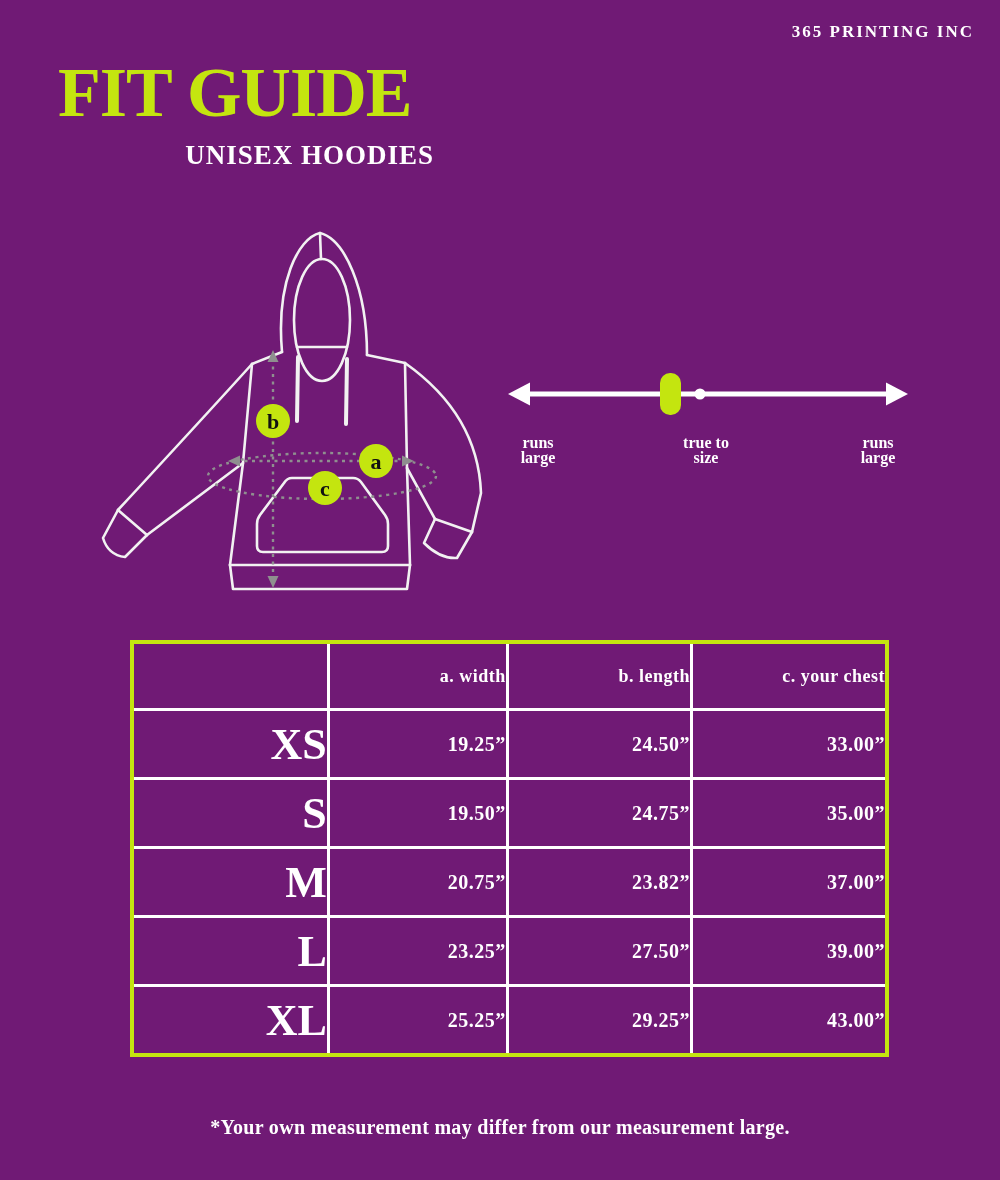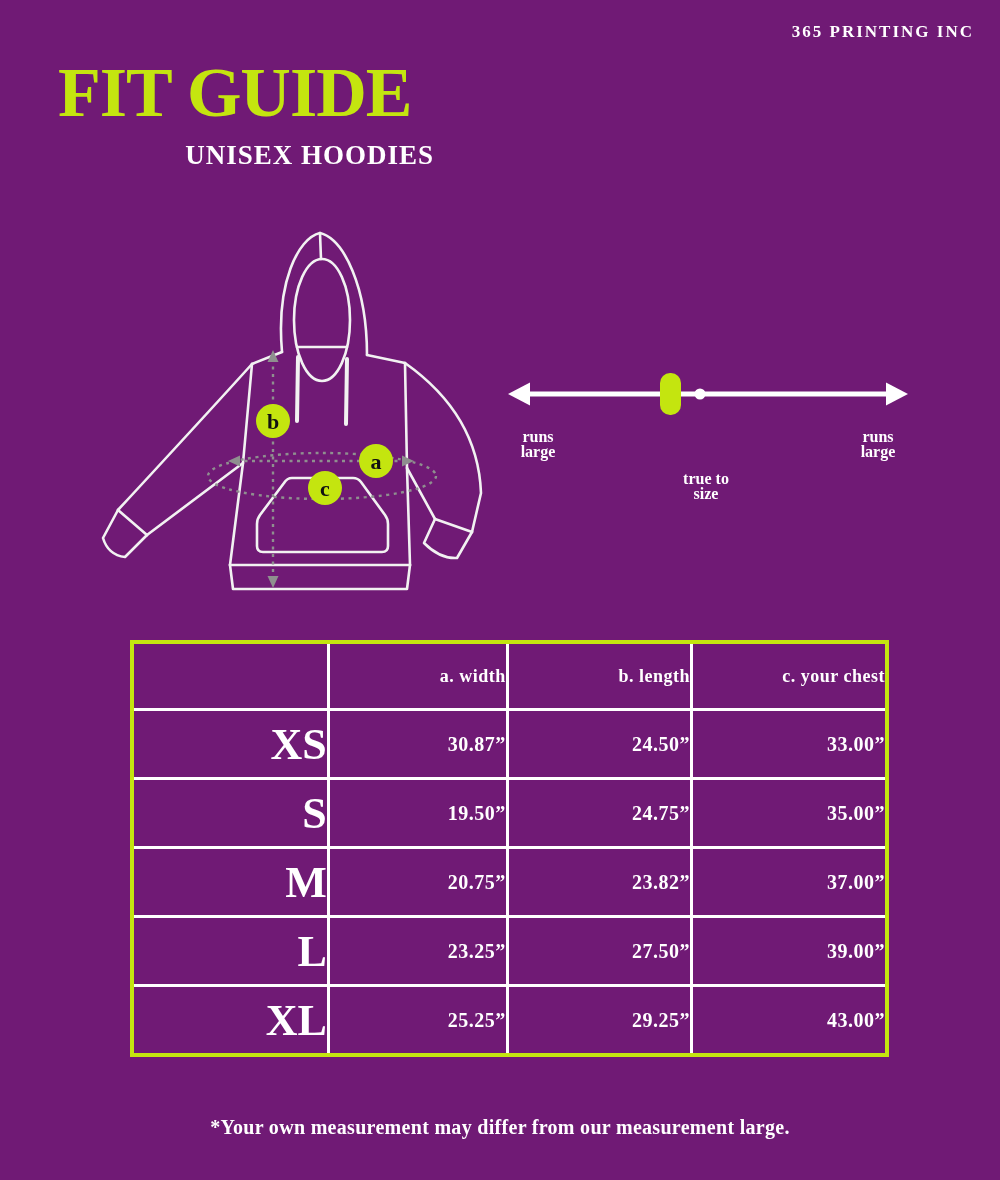--- a/index.html
+++ b/index.html
@@ -16,25 +16,25 @@
     letter-spacing:-1px;color:#c4e50f;line-height:1;
   }
   .subtitle{
     position:absolute;top:142px;left:60px;width:374px;text-align:right;
     font-size:27px;font-weight:bold;letter-spacing:1px;color:#fff;line-height:1;
   }
   .hoodie{position:absolute;left:95px;top:225px;width:395px;height:372px;}
   .fit-scale{position:absolute;left:500px;top:365px;width:420px;height:112px;}
   .fit-scale svg{position:absolute;left:0;top:0;}
   .scale-label{
-    position:absolute;top:64px;transform:translateX(-50%);text-align:center;
+    position:absolute;top:70px;transform:translateX(-50%);text-align:center;
     font-size:16px;font-weight:bold;line-height:15px;color:#fff;white-space:nowrap;
   }
   .scale-label.left{left:38px;}
-  .scale-label.center{left:206px;margin-top:42px;}
+  .scale-label.center{left:206px;}
   .scale-label.right{left:378px;}
   table.size-table{
     position:absolute;left:130px;top:640px;width:759px;
     border-collapse:collapse;table-layout:fixed;
     border:4px solid #c4e50f;
   }
   table.size-table td{
     border:3px solid #ffffff;text-align:right;vertical-align:middle;
     color:#fff;font-weight:bold;padding:0;
   }
@@ -134,21 +134,21 @@
     </colgroup>
     <tbody>
       <tr class="head">
         <td></td>
         <td>a. width</td>
         <td>b. length</td>
         <td>c. your chest</td>
       </tr>
       <tr class="data">
         <td class="size">XS</td>
-        <td class="val">30.87”</td>
+        <td class="val">19.25”</td>
         <td class="val">24.50”</td>
         <td class="val">33.00”</td>
       </tr>
       <tr class="data">
         <td class="size">S</td>
         <td class="val">19.50”</td>
         <td class="val">24.75”</td>
         <td class="val">35.00”</td>
       </tr>
       <tr class="data">

